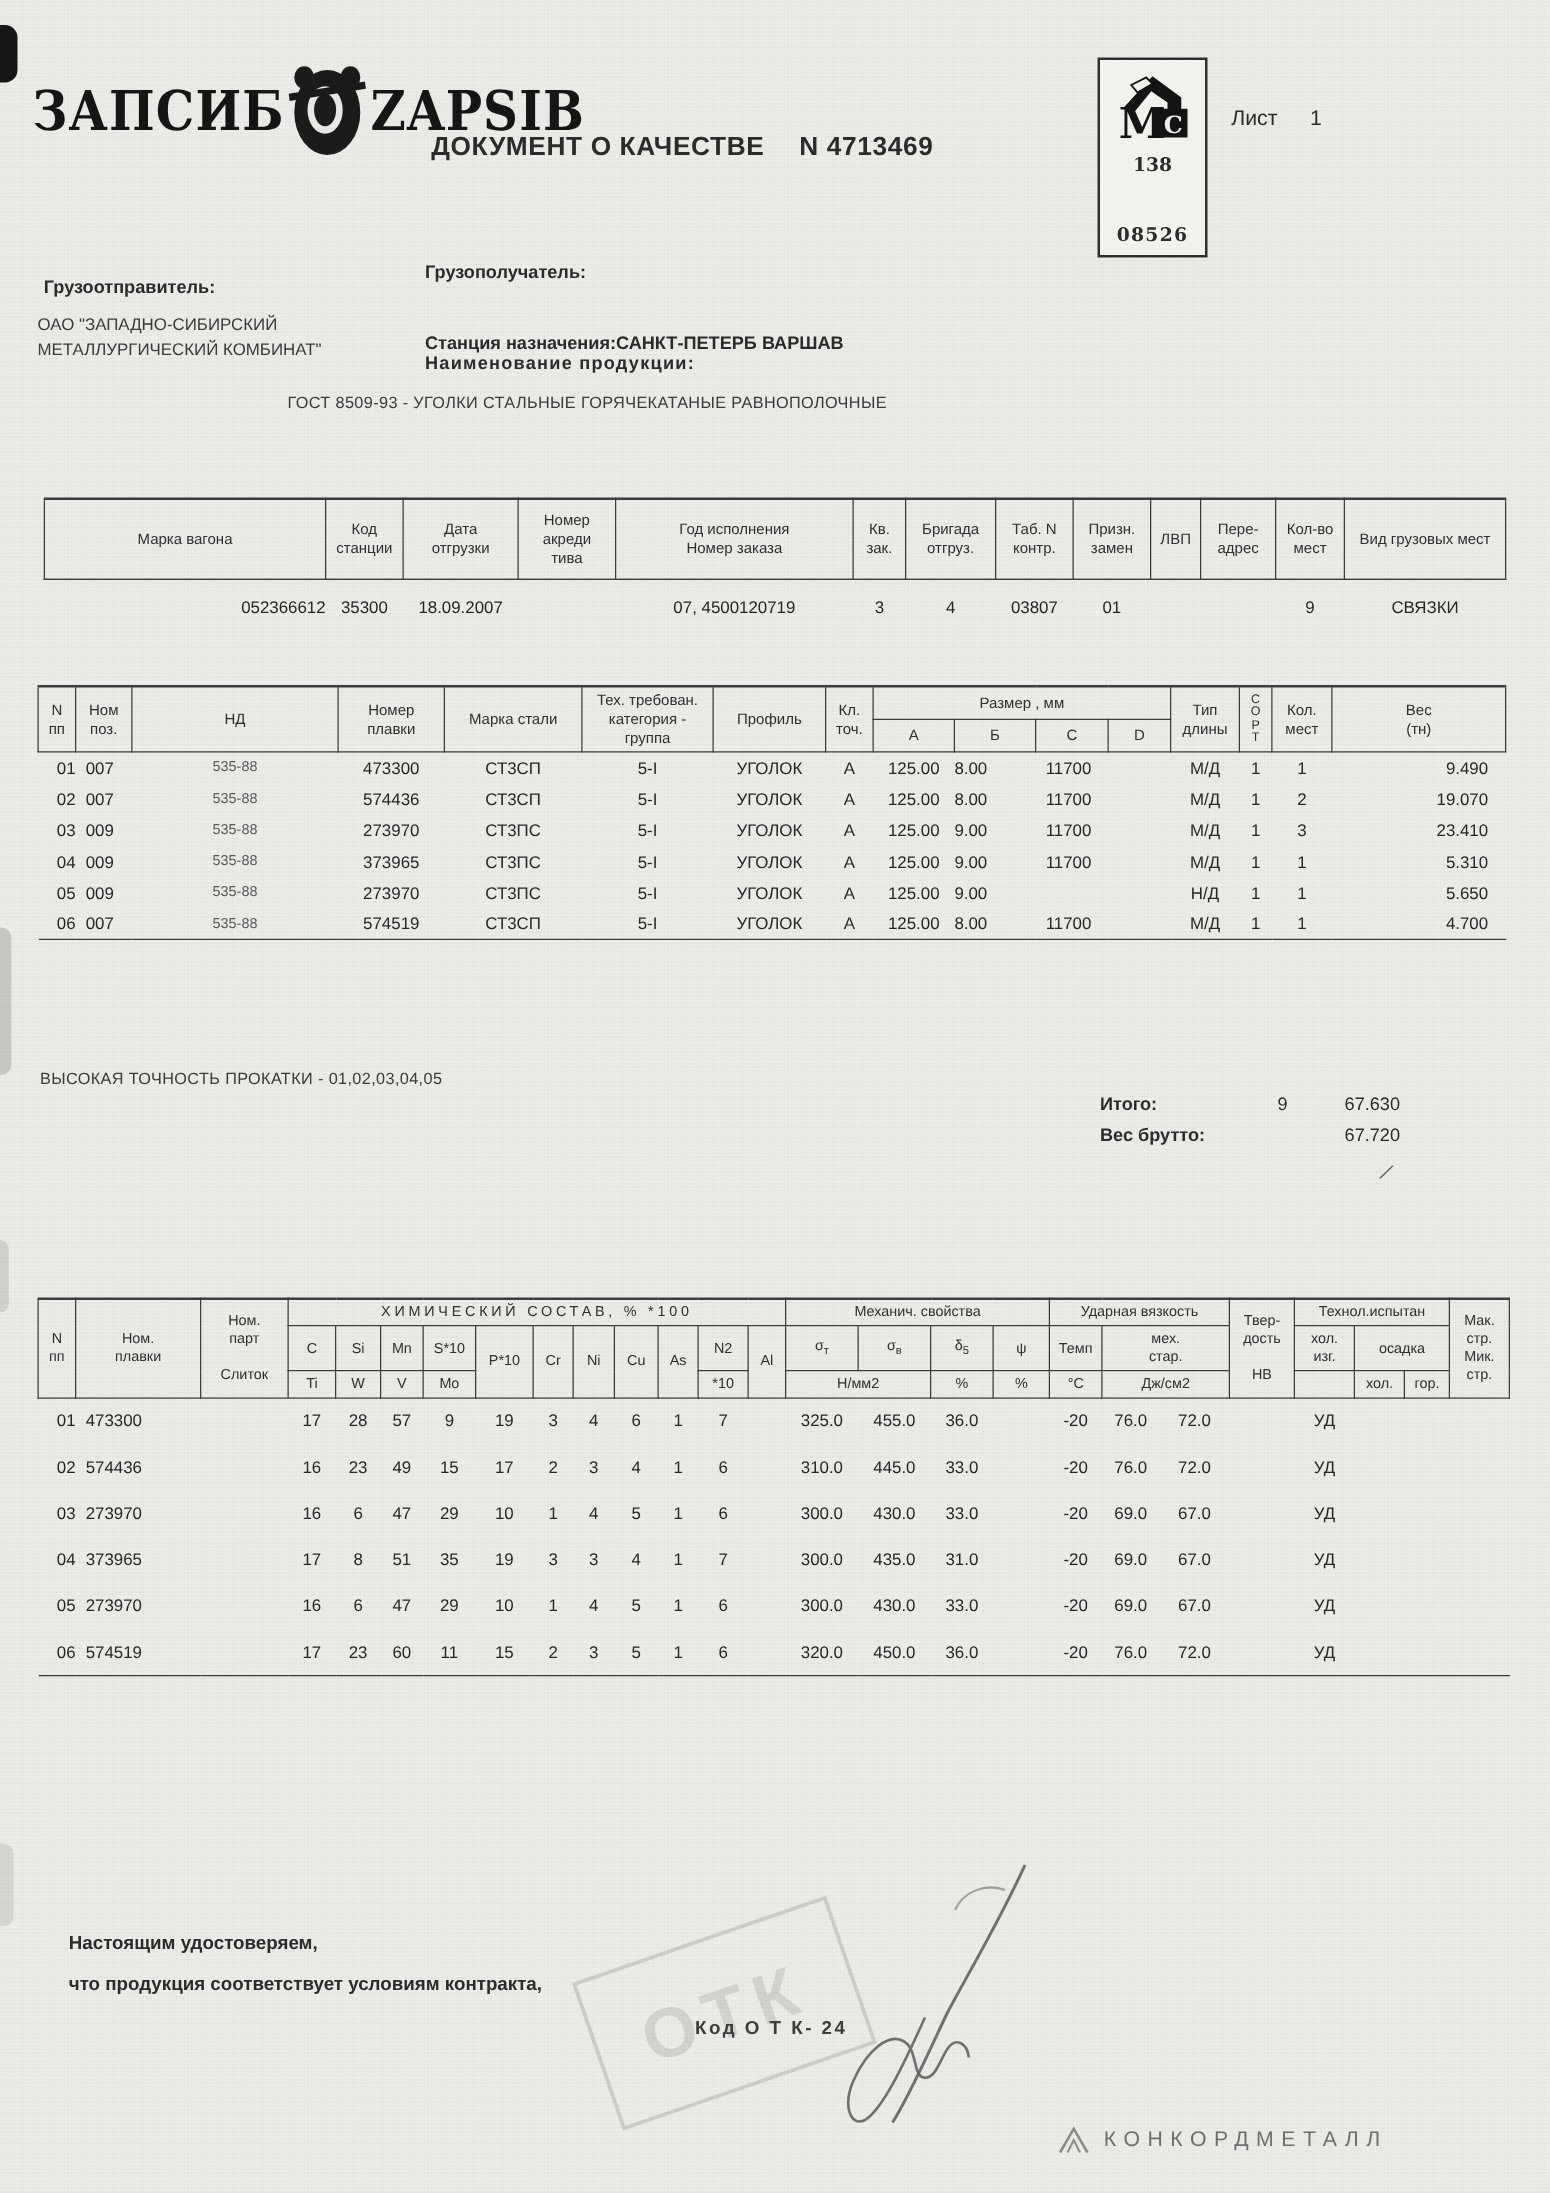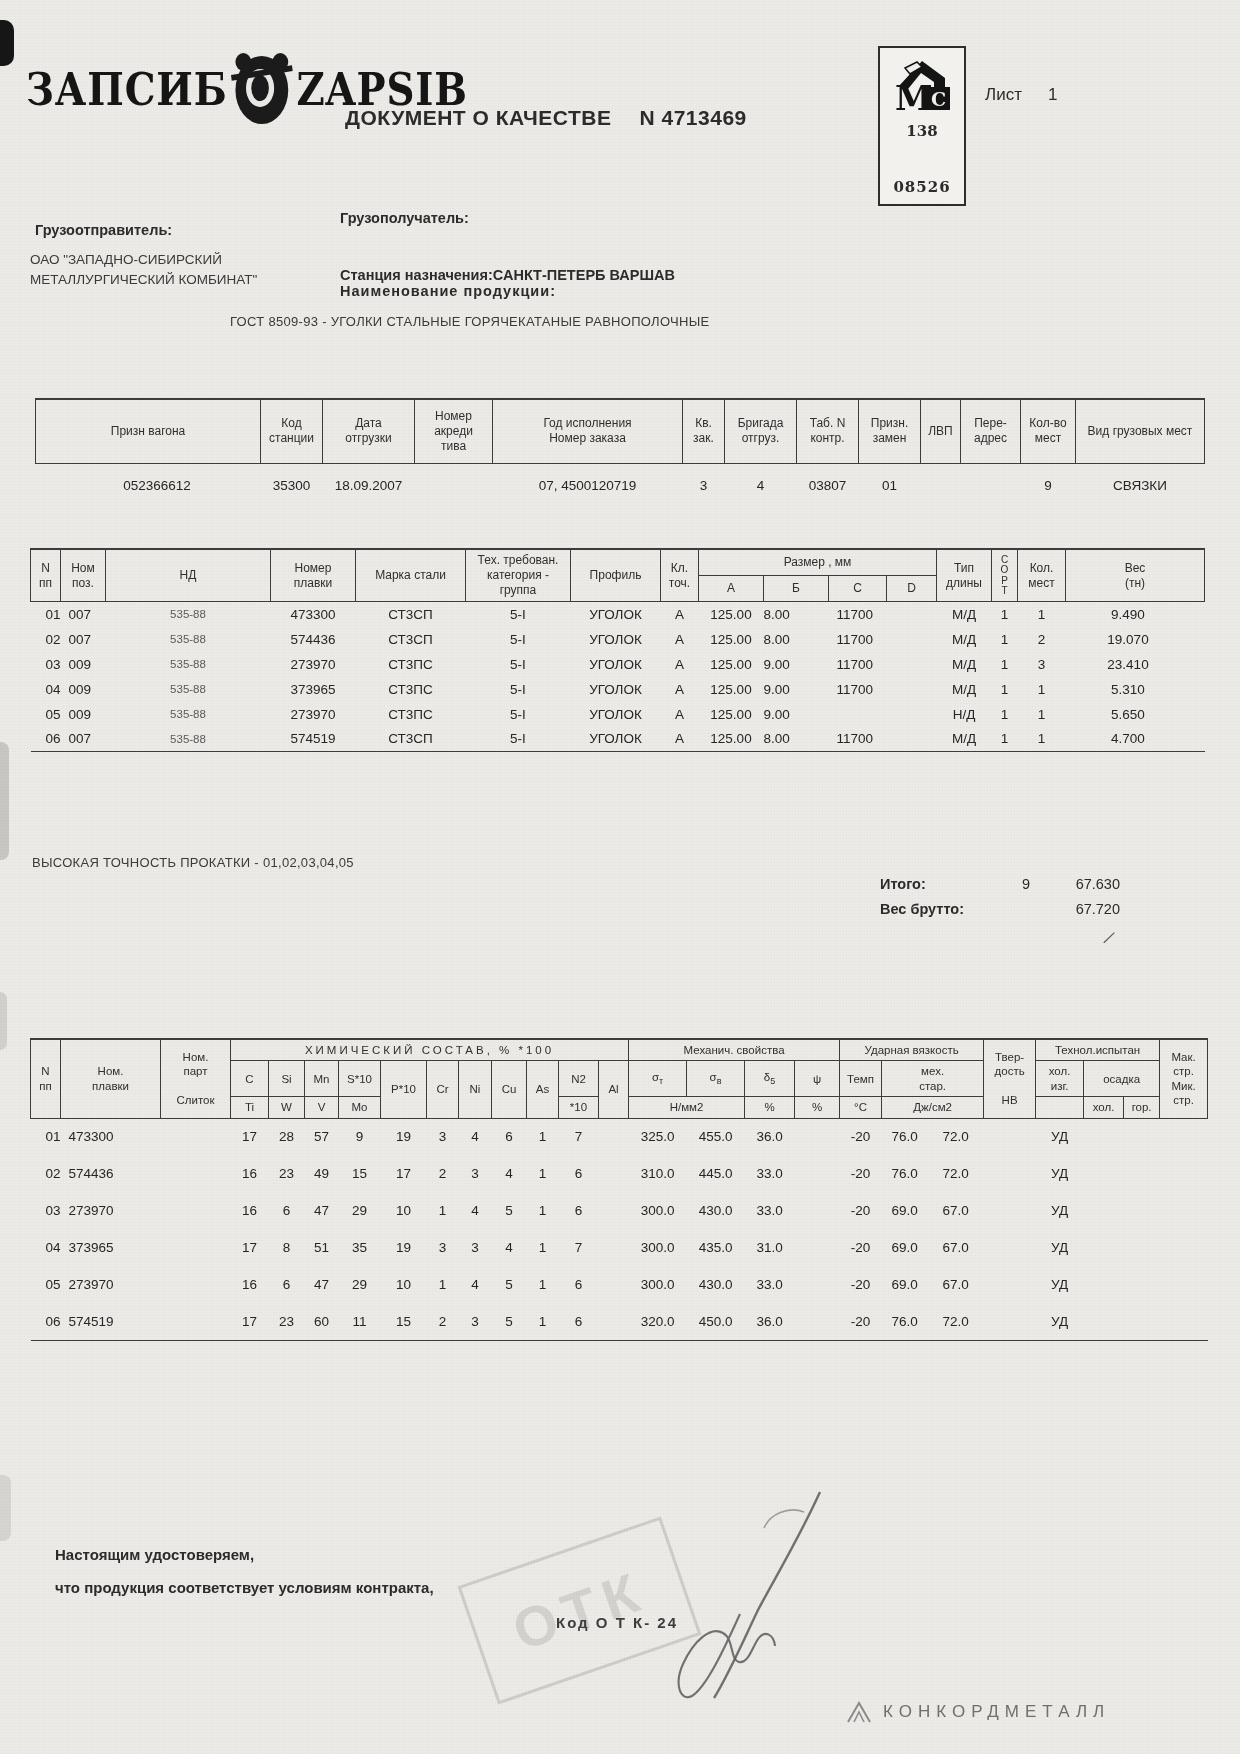--- a/index.html
+++ b/index.html
@@ -38,30 +38,30 @@
 
   
   table { border-collapse:collapse; table-layout:fixed; position:absolute; }
   thead { border-top:2px solid #3c3c3c; }
   th { border:1px solid #3c3c3c; font-size:12px; font-weight:normal; color:#2f2f2f; white-space:pre-line; padding:3px 2px; vertical-align:middle; text-align:center; line-height:1.25; }
   tbody td { border:none; font-size:13.5px; text-align:center; color:#262626; }
 
   #wagon-table { left:35px; top:398px; width:1170px; }
   #wagon-table th { height:64px; }
   #wagon-table tbody td { padding-top:10px; height:34px; }
-  #wagon-table tbody td:nth-child(1) { text-align:center; padding-left:18px;margin-top:32px; }
+  #wagon-table tbody td:nth-child(1) { text-align:right; padding-left:18px;margin-top:32px; }
 
   #product-table { left:30px; top:548px; width:1175px; border-bottom:1.5px solid #3c3c3c; padding-bottom:4px; }
   #product-table tbody td { height:25px; }
   #product-table tbody td:nth-child(1) { text-align:right; }
   #product-table tbody td:nth-child(2) { text-align:left; padding-left:8px; }
   #product-table tbody td:nth-child(3) { color:#5a5a5a; font-size:11.5px; }
   #product-table tbody td:nth-child(10){ text-align:left; }
   #product-table tbody td:nth-child(11){ text-align:left; padding-left:8px; }
-  #product-table tbody td:nth-child(16){ text-align:center; padding-right:14px; }
+  #product-table tbody td:nth-child(16){ text-align:right; padding-right:14px; }
   .vertical-word { font-size:10px; line-height:1.05; }
 
   #chem-table { left:30px; top:1038px; width:1178px; border-bottom:1.5px solid #3c3c3c; }
   #chem-table th { font-size:11.5px; }
   #chem-table tbody td { height:37px; font-size:13.5px; }
   #chem-table tbody td:nth-child(1) { text-align:right; }
   #chem-table tbody td:nth-child(2) { text-align:left; padding-left:8px; }
   .chem-span-title { letter-spacing:3px; font-weight:normal; }
   sub { font-size:9px; }
 
@@ -149,21 +149,21 @@
         <col style="width:72px">
         <col style="width:62px">
       <col style="width:62px">
         <col style="width:40px">
         <col style="width:60px">
         <col style="width:55px">
         <col>
     </colgroup>
     <thead>
       <tr>
-        <th>Призн вагона</th>
+        <th>Марка вагона</th>
         <th>Код
 станции</th>
         <th>Дата
 отгрузки</th>
         <th>Номер
 акреди
 тива</th>
         <th>Год исполнения
 Номер заказа</th>
         <th>Кв.

